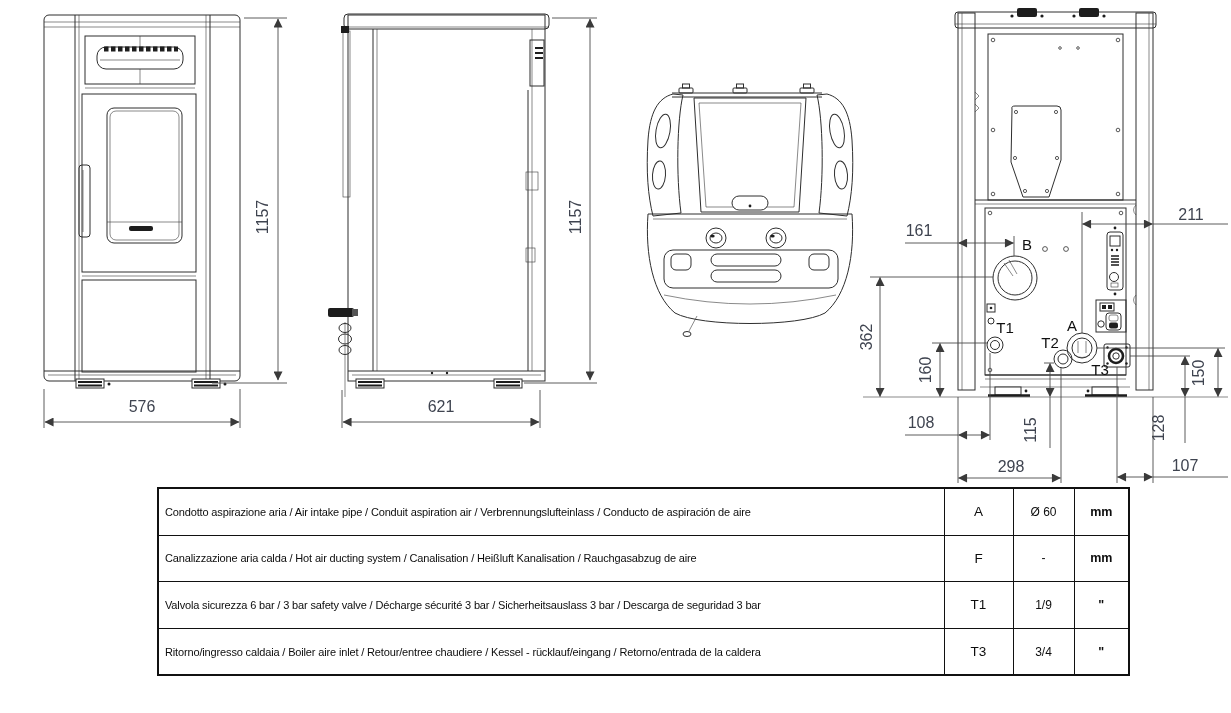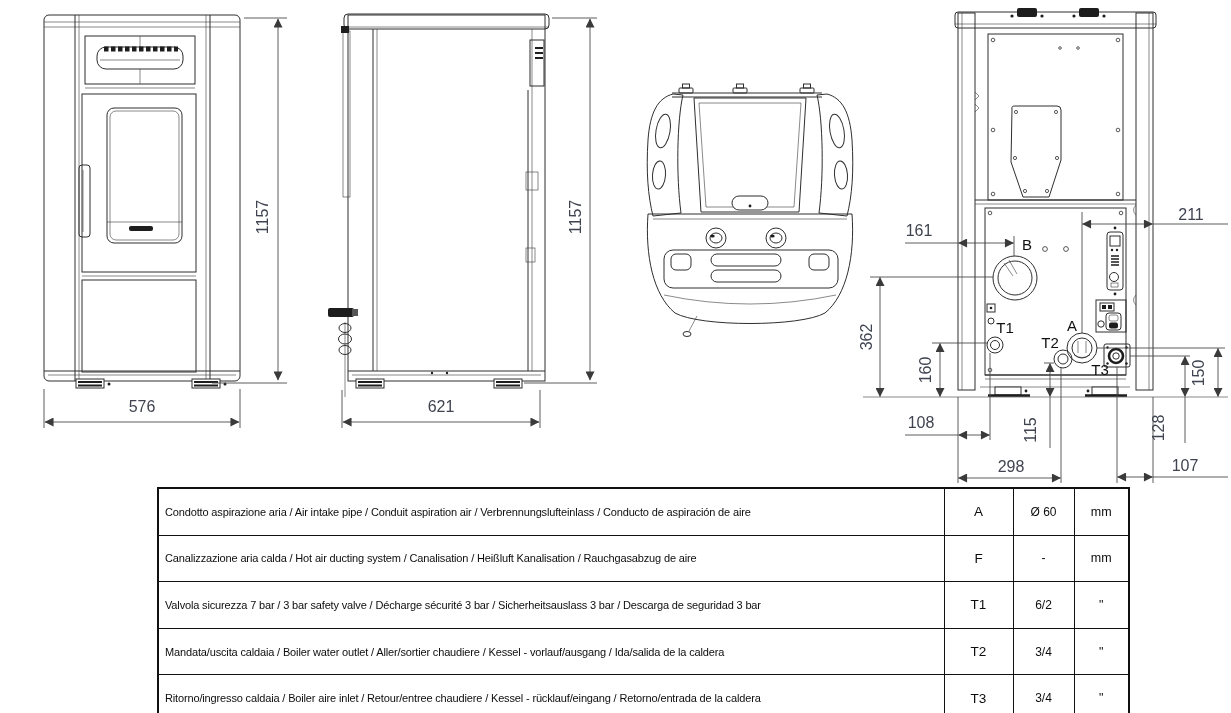--- a/index.html
+++ b/index.html
@@ -15,21 +15,21 @@
   .dimtxt{font:16px "Liberation Sans",sans-serif;fill:#3f4450;}
   .porttxt{font:15px "Liberation Sans",sans-serif;fill:#101010;}
   
   .spec-table{position:absolute;left:157px;top:487px;width:971px;border-collapse:collapse;
               table-layout:fixed;border:2px solid #111;}
   .spec-table td{border:1px solid #111;height:29.6px;padding:0;color:#0d0d0d;
                  font-family:"Liberation Sans",sans-serif;overflow:hidden;white-space:nowrap;}
   .spec-table td.desc{font-size:11px;padding:8px 6px;letter-spacing:-.15px;}
   .spec-table td.code{font-size:13.5px;text-align:center;}
   .spec-table td.size{font-size:12px;text-align:center;}
-  .spec-table td.unit{font-size:12.5px;text-align:center;}
+  .spec-table td.unit{font-size:12.5px;text-align:center;font-weight:bold;}
   col.c-desc{width:786px;} col.c-code{width:69px;} col.c-size{width:61px;} col.c-unit{width:55px;}
 </style>
 </head>
 <body>
 
 <div class="canvas">
 
 <svg class="drawing" width="1231" height="713" viewBox="0 0 1231 713">
   <defs>
     <marker id="arr" viewBox="0 0 10 10" refX="9.5" refY="5" markerWidth="11" markerHeight="9" orient="auto-start-reverse" markerUnits="userSpaceOnUse">
@@ -366,29 +366,23 @@
       <td class="size">Ø 60</td>
       <td class="unit">mm</td>
     </tr>
     <tr>
       <td class="desc">Canalizzazione aria calda / Hot air ducting system / Canalisation / Heißluft Kanalisation / Rauchgasabzug de aire</td>
       <td class="code">F</td>
       <td class="size">-</td>
       <td class="unit">mm</td>
     </tr>
     <tr>
-      <td class="desc">Valvola sicurezza 7 bar / 3 bar safety valve / Décharge sécurité 3 bar / Sicherheitsauslass 3 bar / Descarga de seguridad 3 bar</td>
+      <td class="desc">Valvola sicurezza 6 bar / 3 bar safety valve / Décharge sécurité 3 bar / Sicherheitsauslass 3 bar / Descarga de seguridad 3 bar</td>
       <td class="code">T1</td>
-      <td class="size">6/2</td>
-      <td class="unit">"</td>
-    </tr>
-    <tr>
-      <td class="desc">Mandata/uscita caldaia / Boiler water outlet / Aller/sortier chaudiere / Kessel - vorlauf/ausgang / Ida/salida de la caldera</td>
-      <td class="code">T2</td>
-      <td class="size">3/4</td>
+      <td class="size">1/9</td>
       <td class="unit">"</td>
     </tr>
     <tr>
       <td class="desc">Ritorno/ingresso caldaia / Boiler aire inlet / Retour/entree chaudiere / Kessel - rücklauf/eingang / Retorno/entrada de la caldera</td>
       <td class="code">T3</td>
       <td class="size">3/4</td>
       <td class="unit">"</td>
     </tr>
   </tbody>
 </table>

